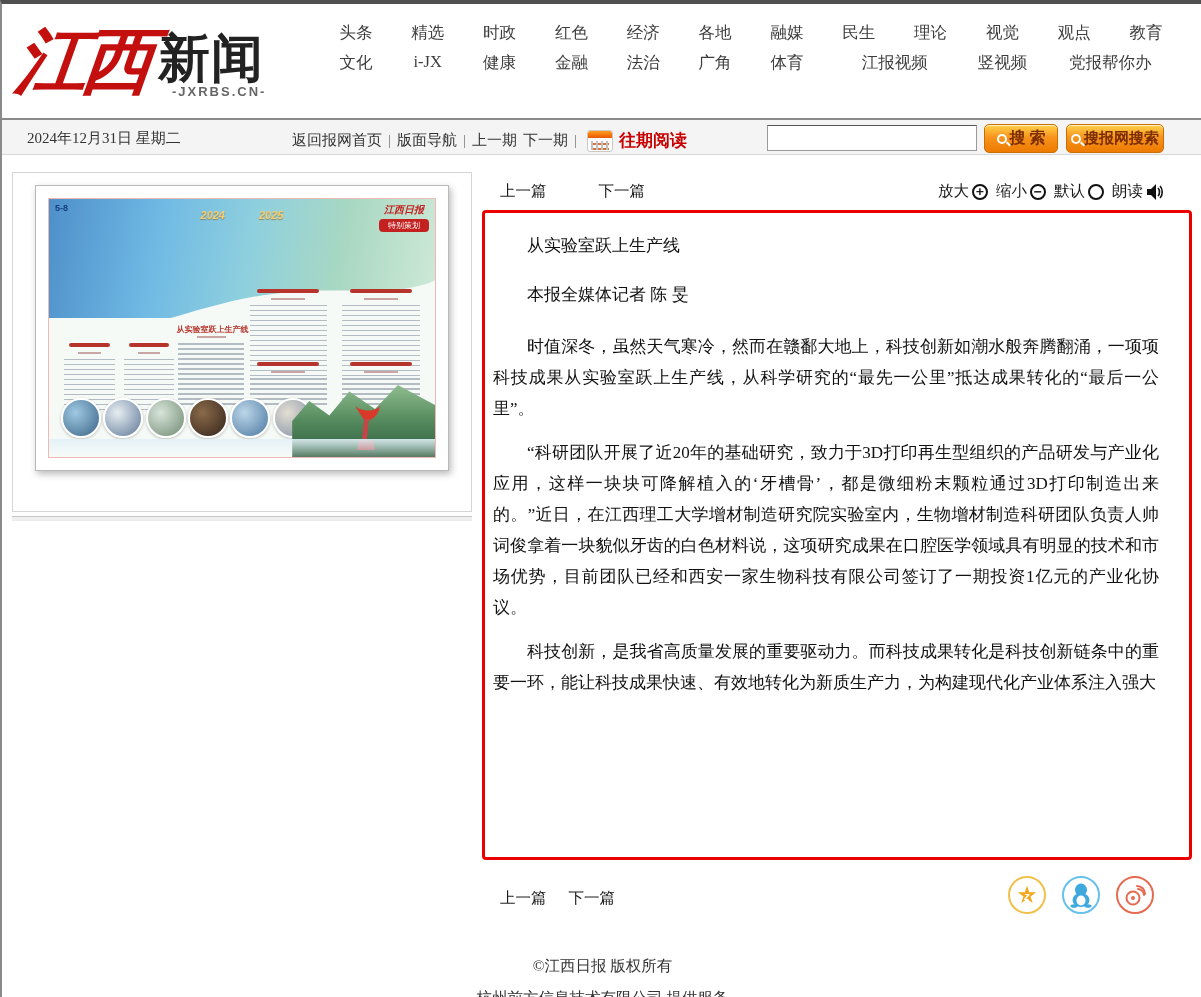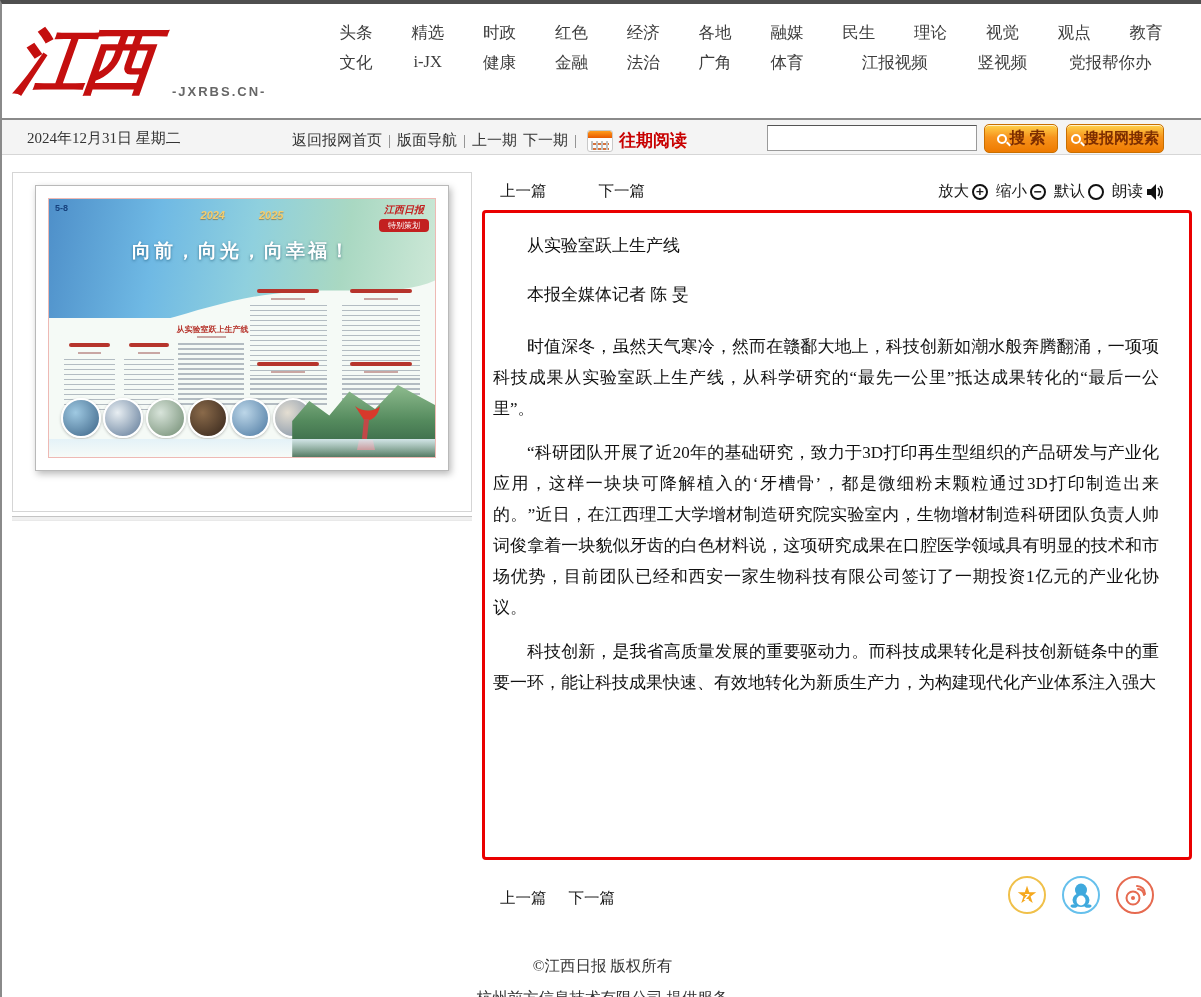--- a/index.html
+++ b/index.html
@@ -128,20 +128,21 @@
   .footer { position:absolute; left:0; top:952px; width:1201px; text-align:center; font-size:15.5px; color:#333; }
   .footer div { margin-bottom:11px; }
 </style>
 </head>
 <body>
 
 <div class="page">
 
   <div class="logo">
     <span class="logo-script">江西</span>
+    <span class="logo-rest">新闻</span>
     <span class="logo-domain">-JXRBS.CN-</span>
   </div>
 
   <nav class="nav">
     <div class="nav-grid">
       <span>头条</span>
       <span>精选</span>
       <span>时政</span>
       <span>红色</span>
       <span>经济</span>
@@ -194,21 +195,20 @@
       <div class="thumb-frame">
         <div class="np">
           <div class="np-photo"></div>
           <svg class="np-curve" viewBox="0 0 100 30" preserveAspectRatio="none">
             <path d="M0,30 L0,26 C20,30 38,12 58,8 C76,4 90,10 100,2 L100,30 Z" fill="#f5faf6"></path>
           </svg>
           <div class="np-gold">
             <span>2024</span>
             <span>2025</span>
           </div>
-          <div class="np-headline">向前，向光，向幸福！</div>
           <div class="np-pagenum">5-8</div>
           <div class="np-masthead">
             <div class="mh-name">江西日报</div>
             <div class="mh-sub">特别策划</div>
           </div>
 
           <div class="fcol" style="left:52%;top:35%;width:20%;">
             <div class="fhead"></div>
               <div class="fsub"></div>
               <div class="fbody" style="height:74px;"></div>

